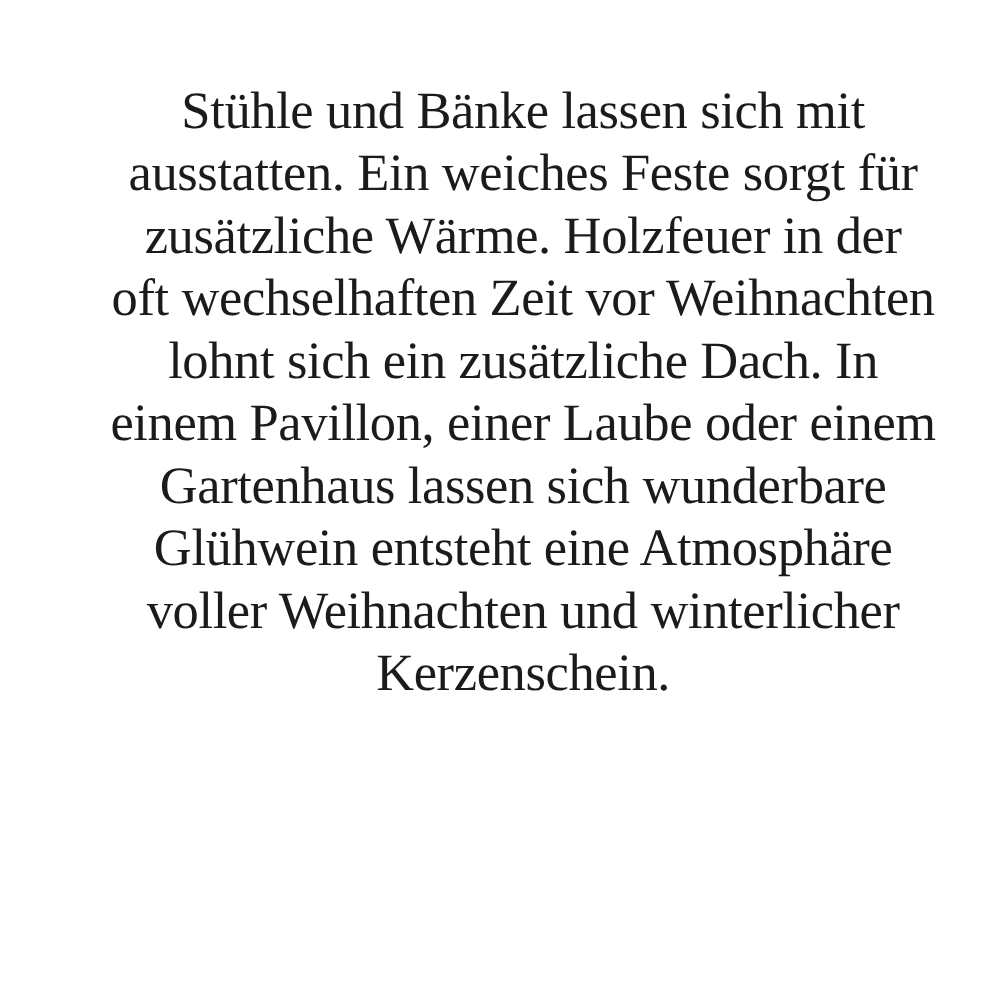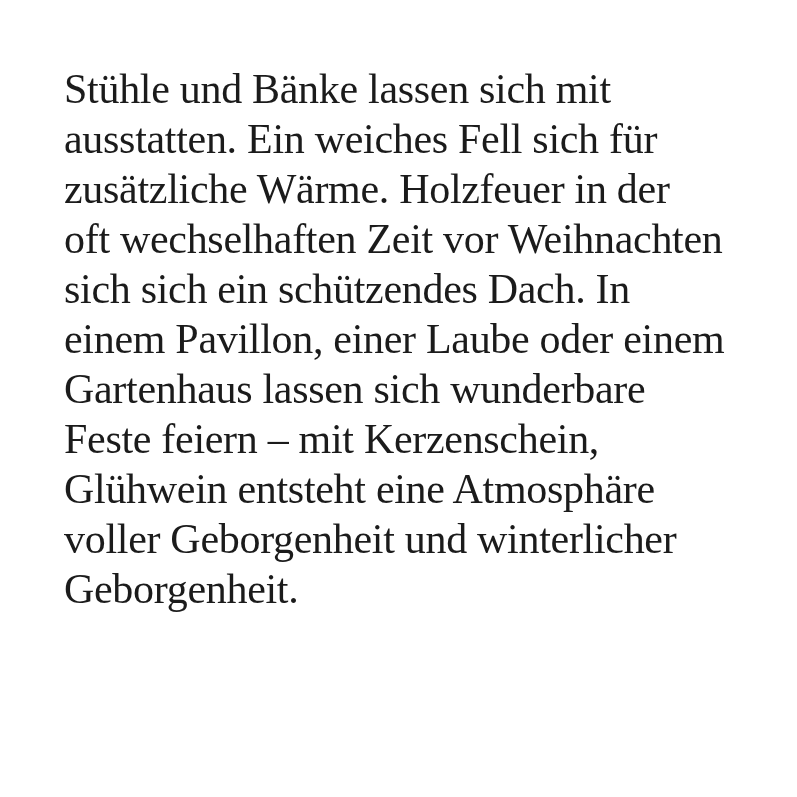--- a/index.html
+++ b/index.html
@@ -1,19 +1,19 @@
 <!DOCTYPE html>
 <html style="--background: #ffffff; --text-color: #1b1b1b;"><head>
 <meta charset="utf-8">
 <style>
   :root {
     --background: #ffffff;
     --text-color: #1b1b1b;
   }
-  * { box-sizing: border-box; }
+  * { box-sizing: border-box; text-align: center; }
   html, body {
     margin: 0;
     padding: 0;
   }
   body {
     width: 797px;
     height: 797px;
     background: var(--background);
     overflow: hidden;
     font-family: "Liberation Serif", "DejaVu Serif", serif;
@@ -36,24 +36,23 @@
     color: var(--text-color);
     font-kerning: normal;
   }
 </style>
 </head>
 <body>
 
 <div class="page">
   <div class="paragraph">
       <div class="line">Stühle und Bänke lassen sich mit</div>
-      <div class="line">ausstatten. Ein weiches Fell sich für</div>
+      <div class="line">ausstatten. Ein weiches Feste sorgt für</div>
       <div class="line">zusätzliche Wärme. Holzfeuer in der</div>
       <div class="line">oft wechselhaften Zeit vor Weihnachten</div>
-      <div class="line">sich sich ein schützendes Dach. In</div>
+      <div class="line">lohnt sich ein zusätzliche Dach. In</div>
       <div class="line">einem Pavillon, einer Laube oder einem</div>
       <div class="line">Gartenhaus lassen sich wunderbare</div>
-      <div class="line">Feste feiern – mit Kerzenschein,</div>
       <div class="line">Glühwein entsteht eine Atmosphäre</div>
-      <div class="line">voller Geborgenheit und winterlicher</div>
-      <div class="line">Geborgenheit.</div>
+      <div class="line">voller Weihnachten und winterlicher</div>
+      <div class="line">Kerzenschein.</div>
     </div>
 </div>
 
 </body></html>

